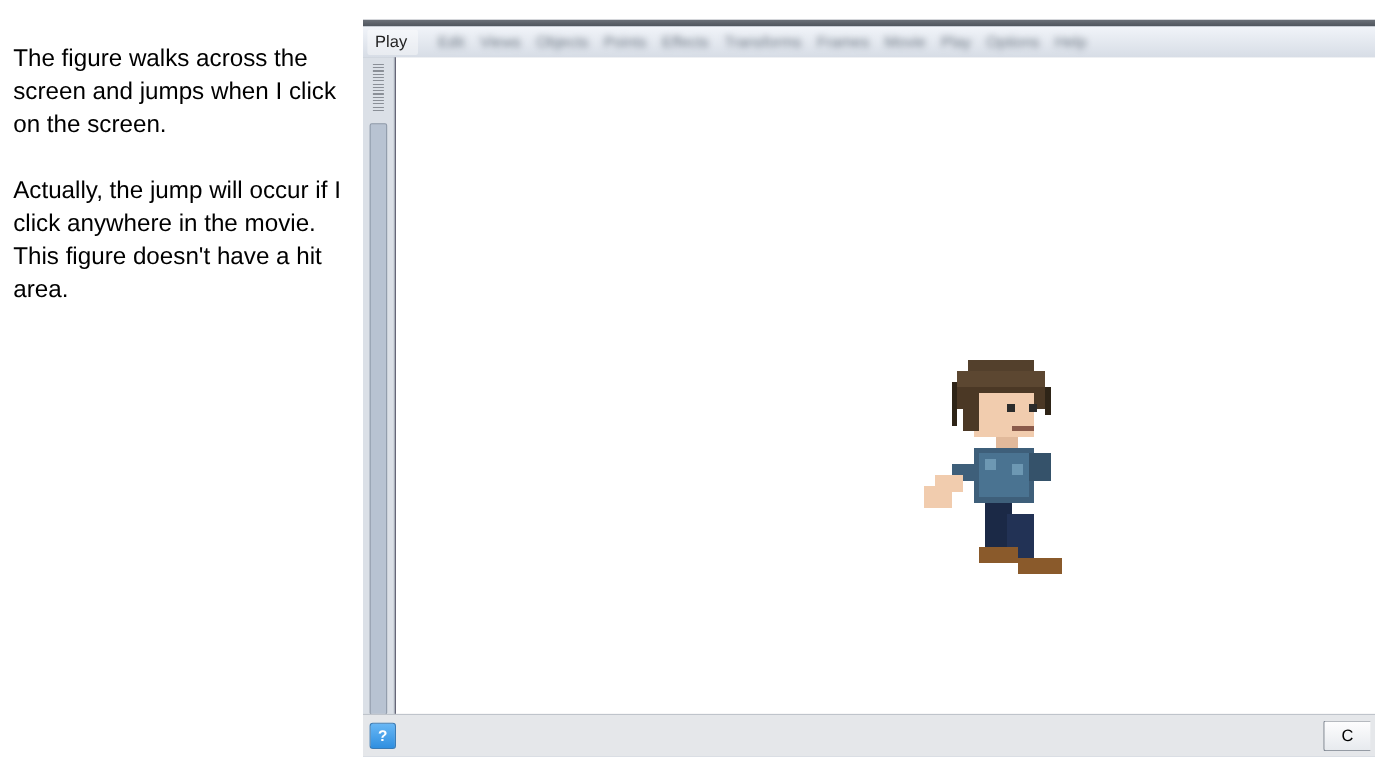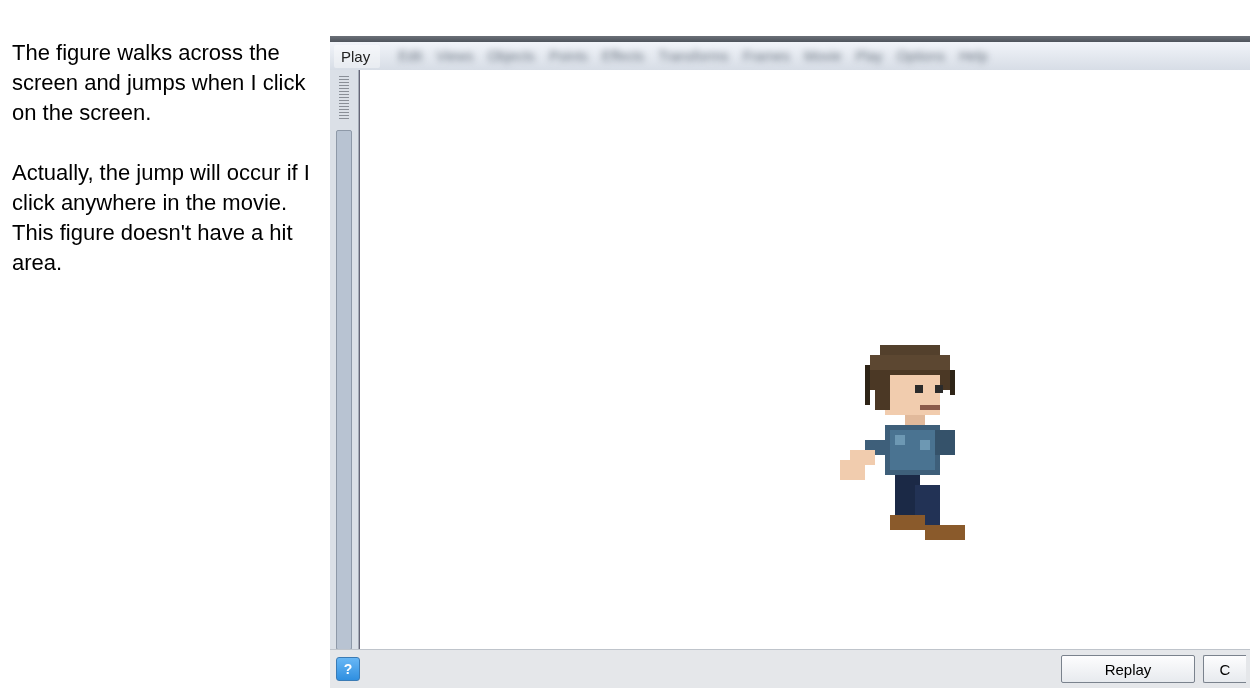--- a/index.html
+++ b/index.html
@@ -22,21 +22,21 @@
     padding: 38px 10px 0 12px;
     box-sizing: border-box;
     font-size: 22px;
     line-height: 30px;
   }
   .left-col p { margin: 0 0 30px 0; }
 
   .app-panel {
     position: relative;
     flex: 1;
-    margin-top: 36px;
+    margin-top: 18px;
     background: #a9b4c4;
   }
   .titlebar {
     height: 6px;
     background: linear-gradient(#6b7078, #4e545c);
   }
   .menubar {
     display: flex;
     align-items: center;
     height: 28px;
@@ -224,17 +224,16 @@
             <rect x="14" y="10" width="2" height="16" fill="#2e2417"></rect>
             <rect x="48" y="12" width="2" height="10" fill="#2e2417"></rect>
           </svg>
         </div>
       </div>
     </div>
 
     <div class="bottombar">
       <div class="help-btn">?</div>
       <div class="spacer"></div>
-      <div class="btn">Replay</div>
       <div class="btn cut">C</div>
     </div>
   </div>
 </div>
 
 </body></html>

